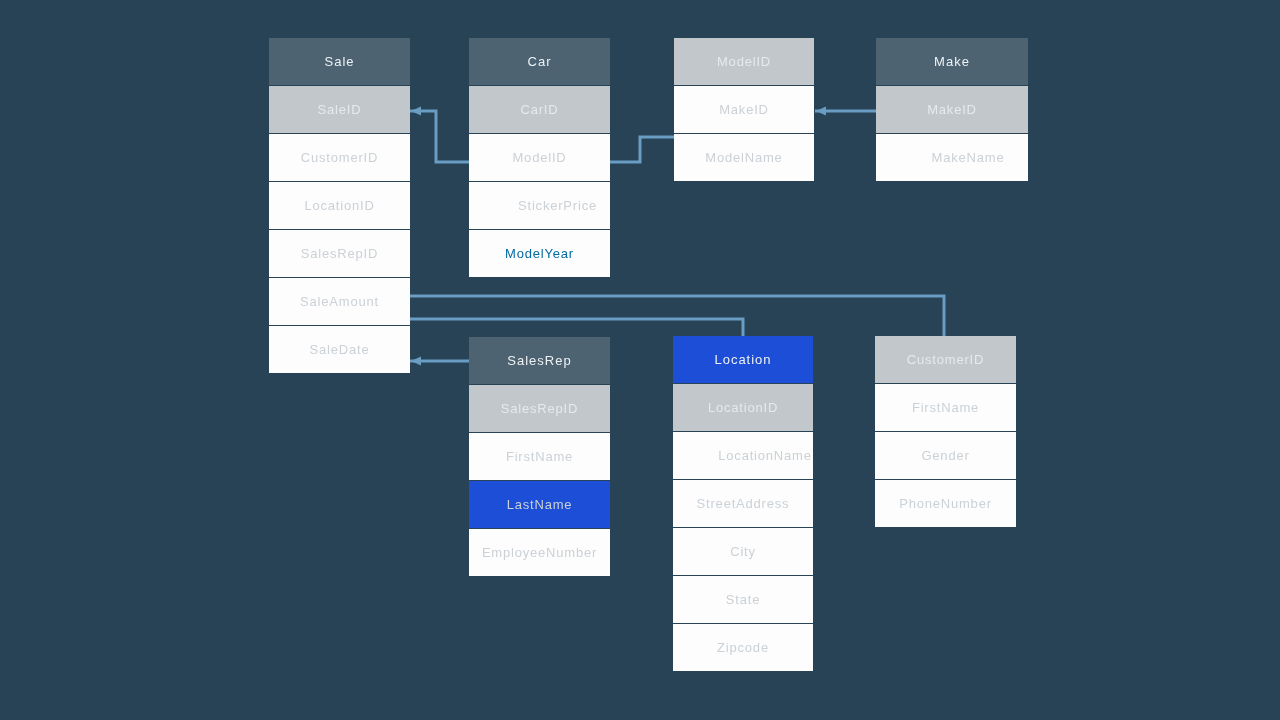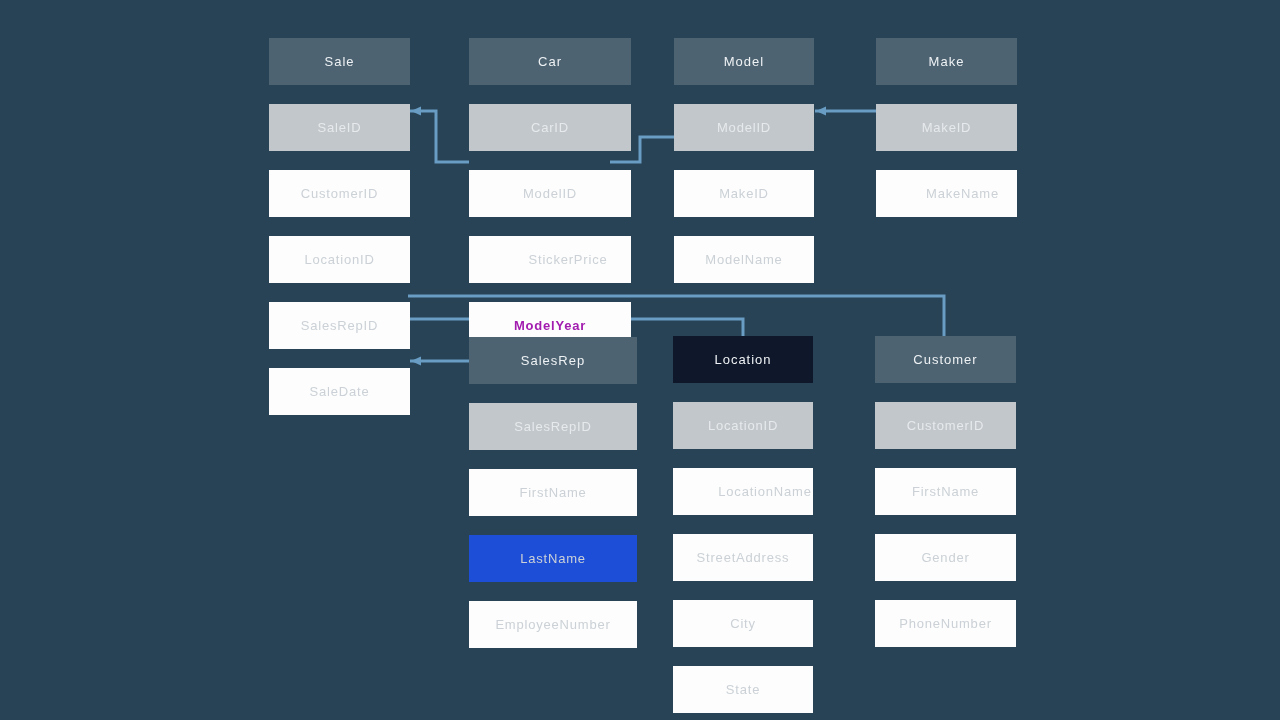--- a/index.html
+++ b/index.html
@@ -21,21 +21,21 @@
     height: 720px;
   }
   .entity-table {
     position: absolute;
   }
   .cell {
     display: flex;
     align-items: center;
     justify-content: center;
     height: 47px;
-    margin-bottom: 19px;
+    margin-bottom: 1px;
     font-size: 13px;
     letter-spacing: 0.8px;
     box-sizing: border-box;
     white-space: nowrap;
   }
   .cell.hdr {
     letter-spacing: 1px;
   }
 </style>
 </head>
@@ -53,57 +53,56 @@
       <polyline points="410,361 469,361" fill="none" stroke="#699dc3" stroke-width="3"></polyline>
       <polygon points="411,361 421,356.5 421,365.5" fill="#699dc3"></polygon>
     </svg>
   <div>
       <div class="entity-table" style="left: 269px; top: 38px; width: 141px;">
         <div class="cell hdr" style="background: rgb(77, 99, 114); color: rgb(238, 242, 244);">Sale</div>
         <div class="cell pk" style="background: rgb(194, 199, 203); color: rgb(231, 234, 236);">SaleID</div>
         <div class="cell row" style="background: rgb(253, 253, 253); color: rgb(203, 209, 214);">CustomerID</div>
         <div class="cell row" style="background: rgb(253, 253, 253); color: rgb(203, 209, 214);">LocationID</div>
         <div class="cell row" style="background: rgb(253, 253, 253); color: rgb(203, 209, 214);">SalesRepID</div>
+        <div class="cell row" style="background: rgb(253, 253, 253); color: rgb(203, 209, 214);">SaleAmount</div>
         <div class="cell row" style="background: rgb(253, 253, 253); color: rgb(203, 209, 214);">SaleDate</div>
       </div>
-      <div class="entity-table" style="left: 469px; top: 38px; width: 162px;">
+      <div class="entity-table" style="left: 469px; top: 38px; width: 141px;">
         <div class="cell hdr" style="background: rgb(77, 99, 114); color: rgb(238, 242, 244);">Car</div>
         <div class="cell pk" style="background: rgb(194, 199, 203); color: rgb(231, 234, 236);">CarID</div>
         <div class="cell row" style="background: rgb(253, 253, 253); color: rgb(203, 209, 214);">ModelID</div>
         <div class="cell row" style="background: rgb(253, 253, 253); color: rgb(203, 209, 214); padding-left: 36px;">StickerPrice</div>
-        <div class="cell row" style="background: rgb(253, 253, 253); color: #a21caf; font-weight: bold;">ModelYear</div>
+        <div class="cell row" style="background: rgb(253, 253, 253); color: #0369a1;">ModelYear</div>
       </div>
       <div class="entity-table" style="left: 674px; top: 38px; width: 140px;">
-        <div class="cell hdr" style="background: rgb(77, 99, 114); color: rgb(238, 242, 244);">Model</div>
         <div class="cell pk" style="background: rgb(194, 199, 203); color: rgb(231, 234, 236);">ModelID</div>
         <div class="cell row" style="background: rgb(253, 253, 253); color: rgb(203, 209, 214);">MakeID</div>
         <div class="cell row" style="background: rgb(253, 253, 253); color: rgb(203, 209, 214);">ModelName</div>
       </div>
-      <div class="entity-table" style="left: 876px; top: 38px; width: 141px;">
+      <div class="entity-table" style="left: 876px; top: 38px; width: 152px;">
         <div class="cell hdr" style="background: rgb(77, 99, 114); color: rgb(238, 242, 244);">Make</div>
         <div class="cell pk" style="background: rgb(194, 199, 203); color: rgb(231, 234, 236);">MakeID</div>
         <div class="cell row" style="background: rgb(253, 253, 253); color: rgb(203, 209, 214); padding-left: 32px;">MakeName</div>
       </div>
-      <div class="entity-table" style="left: 469px; top: 337px; width: 168px;">
+      <div class="entity-table" style="left: 469px; top: 337px; width: 141px;">
         <div class="cell hdr" style="background: rgb(77, 99, 114); color: rgb(238, 242, 244);">SalesRep</div>
         <div class="cell pk" style="background: rgb(194, 199, 203); color: rgb(231, 234, 236);">SalesRepID</div>
         <div class="cell row" style="background: rgb(253, 253, 253); color: rgb(203, 209, 214);">FirstName</div>
         <div class="cell row" style="background: #1d4ed8; color: rgb(203, 209, 214);">LastName</div>
         <div class="cell row" style="background: rgb(253, 253, 253); color: rgb(203, 209, 214);">EmployeeNumber</div>
       </div>
       <div class="entity-table" style="left: 673px; top: 336px; width: 140px;">
-        <div class="cell hdr" style="background: #0f172a; color: rgb(238, 242, 244);">Location</div>
+        <div class="cell hdr" style="background: #1d4ed8; color: rgb(238, 242, 244);">Location</div>
         <div class="cell pk" style="background: rgb(194, 199, 203); color: rgb(231, 234, 236);">LocationID</div>
         <div class="cell row" style="background: rgb(253, 253, 253); color: rgb(203, 209, 214); padding-left: 44px;">LocationName</div>
         <div class="cell row" style="background: rgb(253, 253, 253); color: rgb(203, 209, 214);">StreetAddress</div>
         <div class="cell row" style="background: rgb(253, 253, 253); color: rgb(203, 209, 214);">City</div>
         <div class="cell row" style="background: rgb(253, 253, 253); color: rgb(203, 209, 214);">State</div>
         <div class="cell row" style="background: rgb(253, 253, 253); color: rgb(203, 209, 214);">Zipcode</div>
       </div>
       <div class="entity-table" style="left: 875px; top: 336px; width: 141px;">
-        <div class="cell hdr" style="background: rgb(77, 99, 114); color: rgb(238, 242, 244);">Customer</div>
         <div class="cell pk" style="background: rgb(194, 199, 203); color: rgb(231, 234, 236);">CustomerID</div>
         <div class="cell row" style="background: rgb(253, 253, 253); color: rgb(203, 209, 214);">FirstName</div>
         <div class="cell row" style="background: rgb(253, 253, 253); color: rgb(203, 209, 214);">Gender</div>
         <div class="cell row" style="background: rgb(253, 253, 253); color: rgb(203, 209, 214);">PhoneNumber</div>
       </div>
     </div>
 </div>
 
 </body></html>

